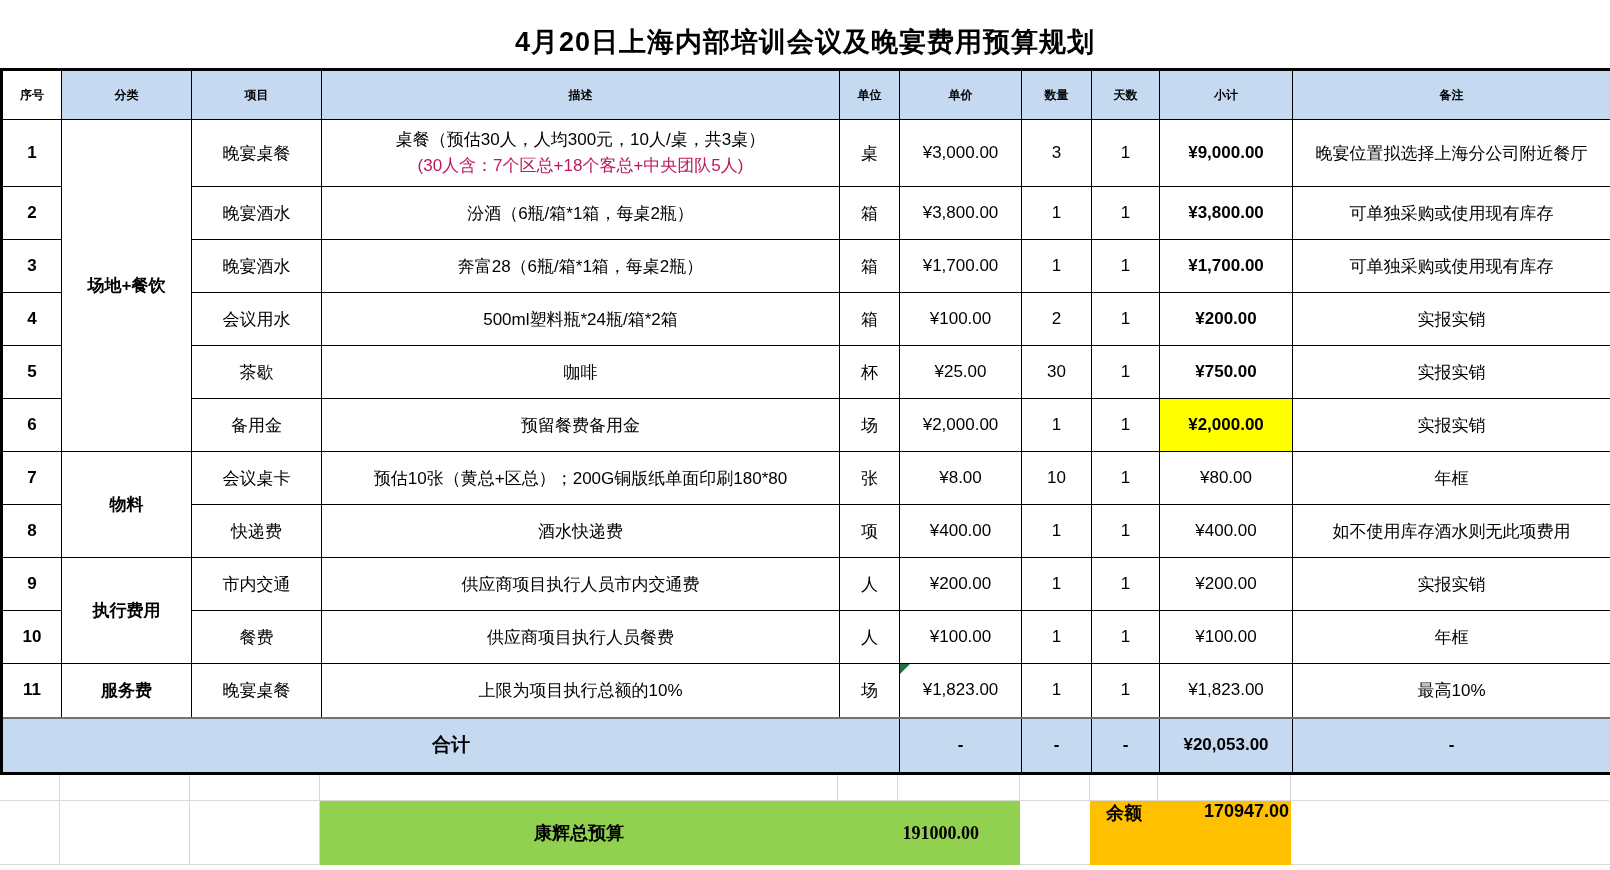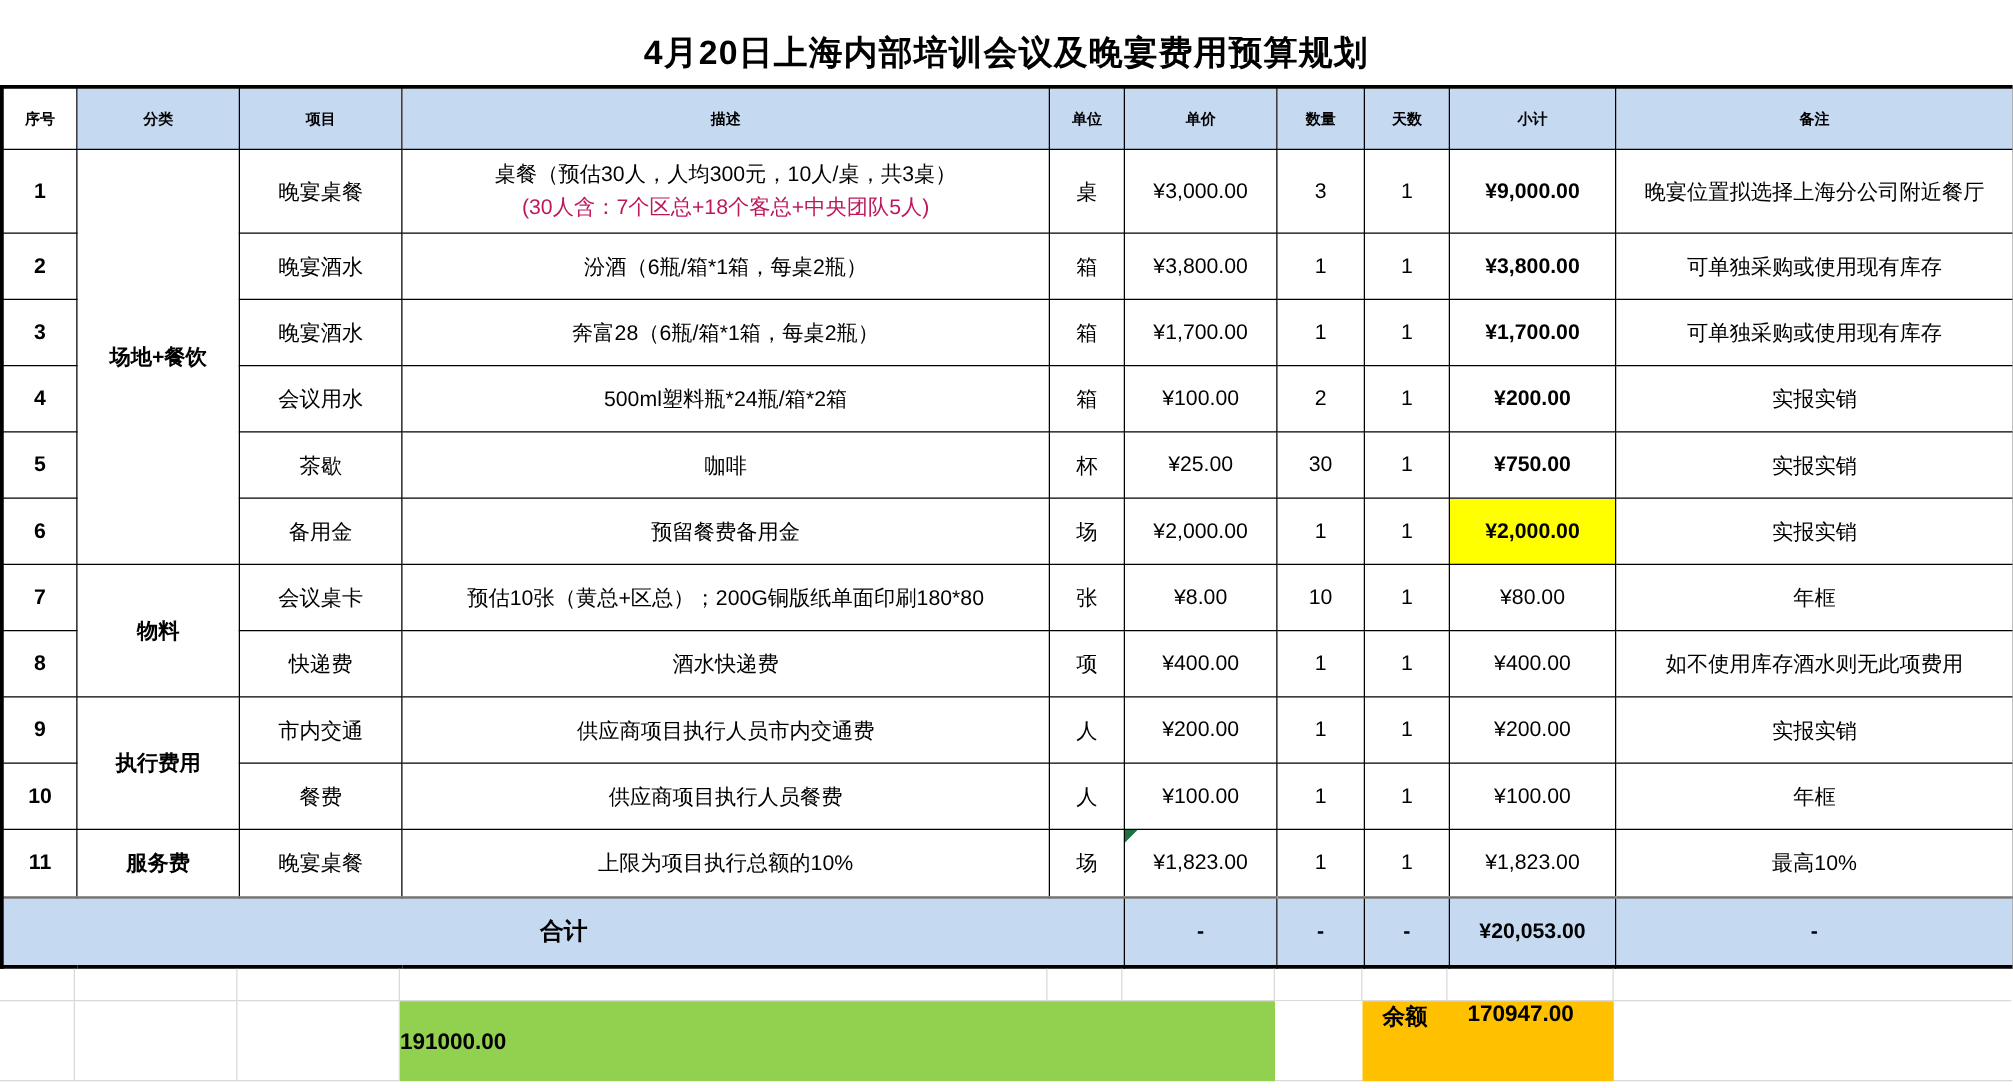--- a/index.html
+++ b/index.html
@@ -75,29 +75,29 @@
   }
   .summary-row { display: flex; height: 64px; }
   .scell { height: 64px; }
   .scell.faint { border-right: 1px solid #d9d9d9; border-bottom: 1px solid #d9d9d9; }
   .green-cell {
     width: 700px; background: #92D050;
     display: flex; align-items: center;
     font-weight: 700; font-size: 18px; color: #000;
   }
   .green-cell .g-label { width: 518px; text-align: center; }
-  .green-cell .g-value { width: 182px; text-align: left; padding-right: 54px; }
+  .green-cell .g-value { width: 182px; text-align: right; padding-right: 41px; font-family: Liberation Serif, serif; }
   .gap-cell { width: 70px; background: #ffffff; border-bottom: 1px solid #d9d9d9; }
   .orange-cell {
     width: 201px; background: #FFC000;
     display: flex; 
     font-weight: 700; font-size: 18px; color: #000;
   }
   .orange-cell .o-label { width: 68px; text-align: center; }
-  .orange-cell .o-value { width: 133px; text-align: right; padding-right: 32px; }
+  .orange-cell .o-value { width: 133px; text-align: right; padding-right: 2px; }
   .tail-cell { width: 319px; border-bottom: 1px solid #d9d9d9; }
 </style>
 </head>
 <body>
 
 <div class="sheet">
 
   <div class="title-bar">
     <h1>4月20日上海内部培训会议及晚宴费用预算规划</h1>
   </div>
@@ -283,20 +283,21 @@
     <div class="gcell" style="width:68px"></div>
     <div class="gcell" style="width:133px"></div>
     <div class="gcell" style="width:318px; border-right:none"></div>
   </div>
 
   <div class="summary-row">
     <div class="scell faint" style="width:60px"></div>
     <div class="scell faint" style="width:130px"></div>
     <div class="scell faint" style="width:130px"></div>
     <div class="green-cell">
+      <div class="g-label">康辉总预算</div>
       <div class="g-value">191000.00</div>
     </div>
     <div class="gap-cell"></div>
     <div class="orange-cell">
       <div class="o-label">余额</div>
       <div class="o-value">170947.00</div>
     </div>
     <div class="scell tail-cell"></div>
   </div>
 

